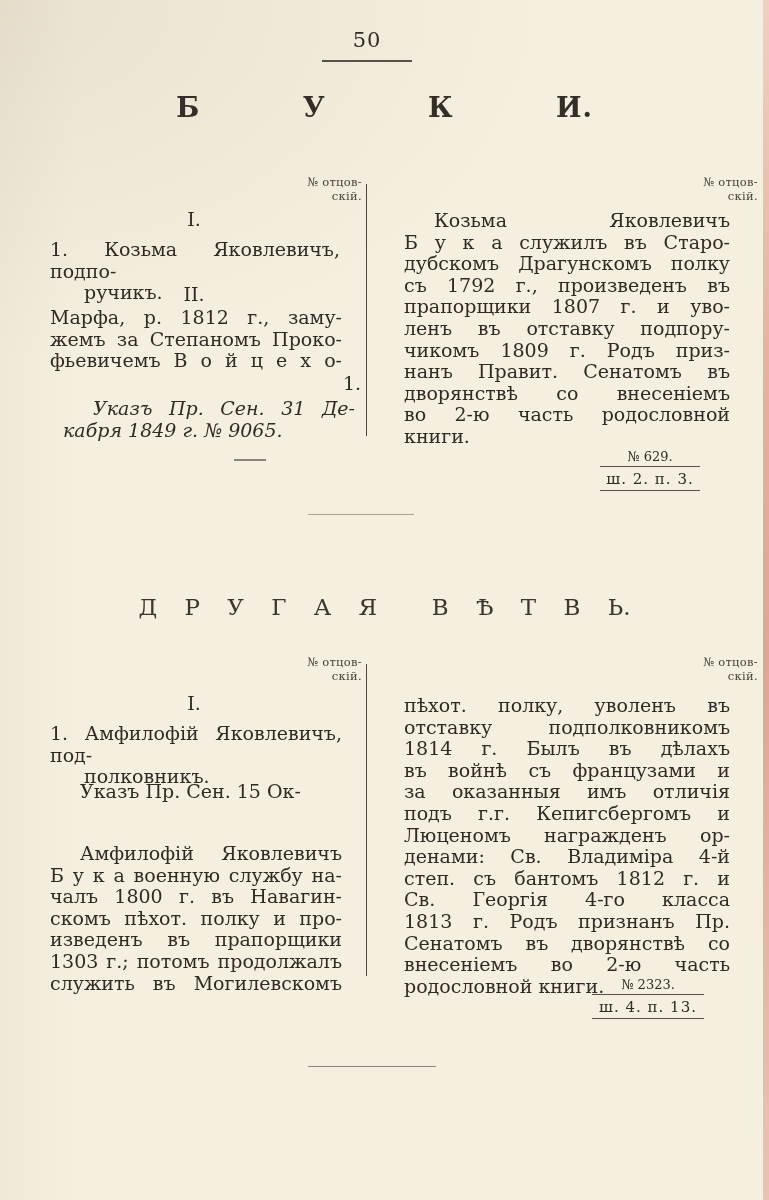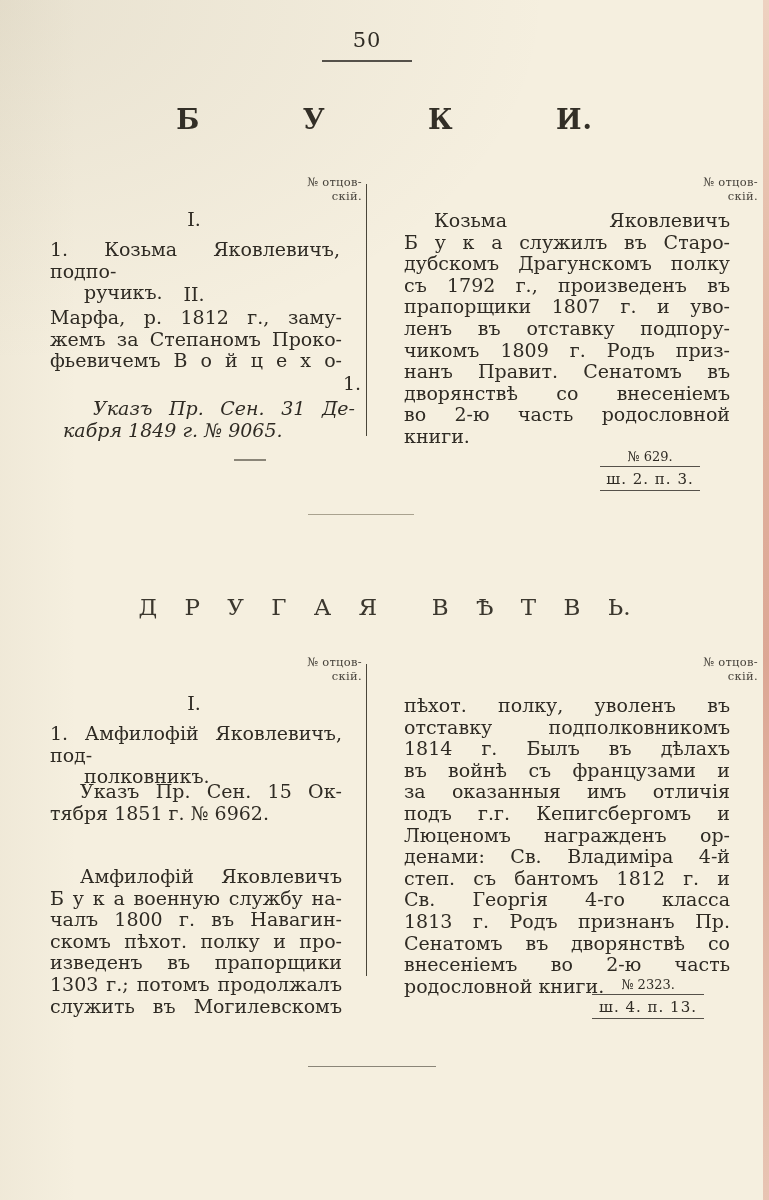--- a/index.html
+++ b/index.html
@@ -9,21 +9,21 @@
         background:
           radial-gradient(130% 55% at 0% 0%, rgba(120,108,78,0.10), transparent 55%),
           linear-gradient(90deg, rgba(150,135,100,0.06), transparent 10%),
           #f5efdf;}
   .right-edge{position:absolute;right:0;top:0;width:6px;height:100%;
         background:linear-gradient(180deg,#edccbb 0%,#dfa994 30%,#d89a87 55%,#e6bcab 100%);
         opacity:.85;}
   .abs{position:absolute;}
   .page-num{top:28px;left:322px;width:90px;text-align:center;font-size:21px;
         letter-spacing:1px;border-bottom:2px solid #55514a;padding-bottom:8px;}
-  .title{top:104px;left:0;width:769px;margin:0;text-align:center;font-size:27px;
+  .title{top:92px;left:0;width:769px;margin:0;text-align:center;font-size:27px;
         font-weight:bold;letter-spacing:1px;word-spacing:92px;white-space:pre;color:#332f27;}
   .branch{top:594px;left:0;width:769px;margin:0;text-align:center;font-size:23px;
         font-weight:normal;word-spacing:20px;white-space:pre;color:#3b372e;}
   .col-header{font-size:11.5px;line-height:13.5px;text-align:right;color:#45413a;
         letter-spacing:0.3px;}
   .h-left-1{top:176px;left:252px;width:110px;}
   .h-right-1{top:176px;left:646px;width:112px;}
   .h-left-2{top:656px;left:252px;width:110px;}
   .h-right-2{top:656px;left:646px;width:112px;}
   .vrule{width:1px;background:#4a463a;}
@@ -37,21 +37,21 @@
   .lines .line{text-align:justify;text-align-last:justify;}
   .lines.last-normal .line:last-child{text-align-last:left;}
   .lines.hang .line + .line{padding-left:34px;}
   .lines.indent-first .line:first-child{text-indent:30px;}
   .p-entry1-1{top:239px;left:50px;width:290px;}
   .p-entry2-1{top:307px;left:50px;width:292px;}
   .p-decree-1{top:398px;left:63px;width:292px;font-style:italic;}
   .p-bio-1{top:210px;left:404px;width:326px;}
   .p-entry1-2{top:723px;left:50px;width:292px;}
   .p-decree-2{top:781px;left:50px;width:292px;}
-  .p-bio-left-2{top:843px;left:50px;width:292px;margin-top:23px;}
+  .p-bio-left-2{top:843px;left:50px;width:292px;}
   .p-bio-right-2{top:695px;left:404px;width:326px;}
   .child-num{top:372px;left:338px;width:28px;text-align:center;font-size:19px;}
   .ref{text-align:center;}
   .ref1{top:449px;left:600px;width:100px;}
   .ref2{top:977px;left:592px;width:112px;}
   .ref-num{font-size:13px;padding:0 4px 2px;border-bottom:1.5px solid #55514a;}
   .ref-shelf{font-size:15px;letter-spacing:1px;padding:3px 2px 2px;
         border-bottom:1.5px solid #55514a;}
   .hdiv{border-top:1.5px solid #8a8578;height:0;}
   .mid{top:514px;left:308px;width:106px;border-top-color:#a9a28f;}
@@ -126,21 +126,20 @@
     </div>
   <div class="abs vrule vr2"></div>
 
   <div class="abs numeral n1-2">I.</div>
   <div class="abs lines hang last-normal p-entry1-2">
       <div class="line">1. Амфилофій Яковлевичъ, под-</div>
       <div class="line">полковникъ.</div>
     </div>
   <div class="abs lines indent-first last-normal p-decree-2">
       <div class="line">Указъ Пр. Сен. 15 Ок-</div>
-      <div class="line">тября 1851 г. № 6962.</div>
     </div>
   <div class="abs lines indent-first p-bio-left-2">
       <div class="line">Амфилофій Яковлевичъ</div>
       <div class="line">Б у к а военную службу на-</div>
       <div class="line">чалъ 1800 г. въ Навагин-</div>
       <div class="line">скомъ пѣхот. полку и про-</div>
       <div class="line">изведенъ въ прапорщики</div>
       <div class="line">1303 г.; потомъ продолжалъ</div>
       <div class="line">служить въ Могилевскомъ</div>
     </div>

